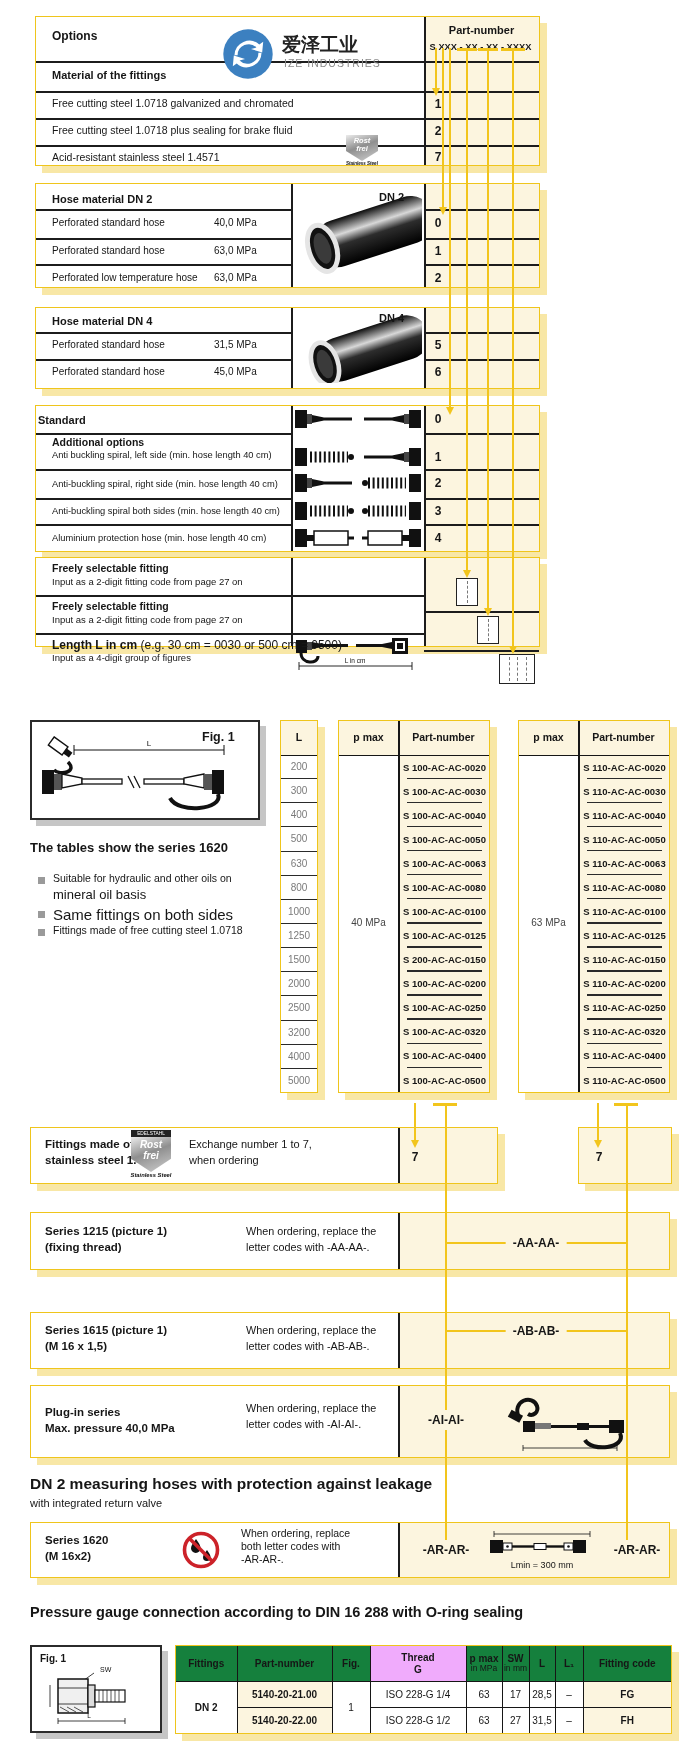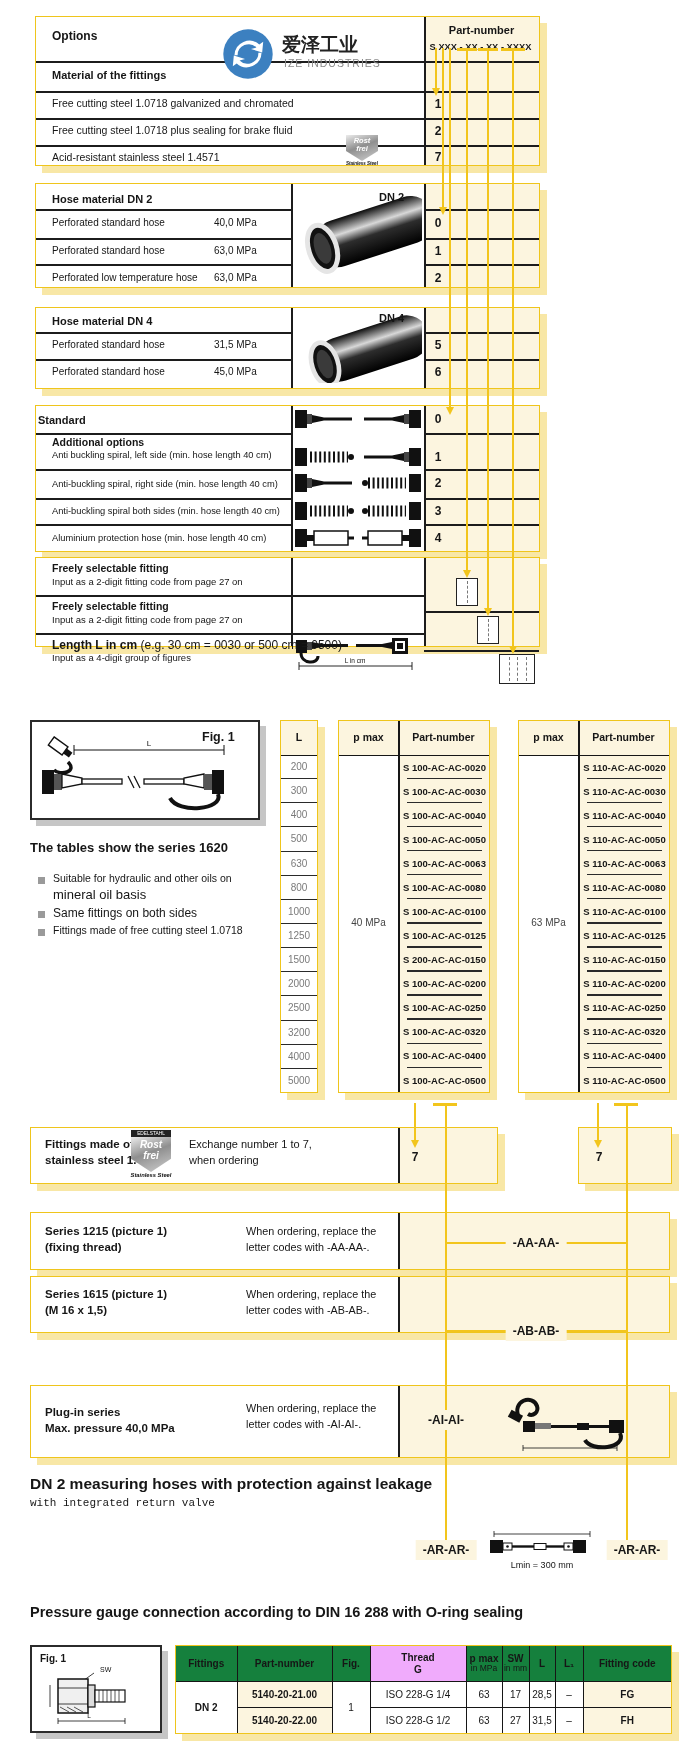--- a/index.html
+++ b/index.html
@@ -326,21 +326,21 @@
       <rect x="174" y="34" width="12" height="24" fill="#111"></rect>
       <path d="M180 58 C186 74 140 78 132 62" fill="none" stroke="#111" stroke-width="4"></path>
     </svg>
   </div>
 
   <div class="t b" style="left:30px;top:841px;font-size:13px;">The tables show the series 1620</div>
   <div class="sq" style="left:38px;top:877px;"></div>
   <div class="t" style="left:53px;top:873px;font-size:10.5px;">Suitable for hydraulic and other oils on</div>
   <div class="t" style="left:53px;top:888px;font-size:13px;text-align:center;">mineral oil basis</div>
   <div class="sq" style="left:38px;top:911px;"></div>
-  <div class="t" style="left:53px;top:907px;font-size:12px;">Same fittings on both sides</div>
+  <div class="t" style="left:53px;top:907px;font-size:15px;">Same fittings on both sides</div>
   <div class="sq" style="left:38px;top:929px;"></div>
   <div class="t" style="left:53px;top:925px;font-size:10.5px;">Fittings made of free cutting steel 1.0718</div>
 
   <div class="mtable" style="left:280px;top:720px;width:38px;height:373px;">
     <div class="mhead">
         <span style="left:0;right:0;">L</span>
       </div>
     <div class="lbody">
         <div class="lrow">200</div>
         <div class="lrow">300</div>
@@ -444,21 +444,21 @@
   <div class="panel" style="left:30px;top:1212px;width:640px;height:58px;">
     <div class="cream" style="left:367px;"></div>
     <div class="vl" style="left:367px;"></div>
     <div class="t b" style="left:14px;top:12px;font-size:11.5px;">Series 1215 (picture 1)</div>
     <div class="t b" style="left:14px;top:28px;font-size:11.5px;">(fixing thread)</div>
     <div class="t" style="left:215px;top:12px;font-size:10.8px;">When ordering, replace the</div>
     <div class="t" style="left:215px;top:28px;font-size:10.8px;">letter codes with -AA-AA-.</div>
   </div>
   <div class="ylabel" style="left:536px;top:1243px;">-AA-AA-</div>
 
-  <div class="panel" style="left:30px;top:1276px;width:640px;height:57px;">
+  <div class="panel" style="left:30px;top:1312px;width:640px;height:57px;">
     <div class="cream" style="left:367px;"></div>
     <div class="vl" style="left:367px;"></div>
     <div class="t b" style="left:14px;top:11px;font-size:11.5px;">Series 1615 (picture 1)</div>
     <div class="t b" style="left:14px;top:27px;font-size:11.5px;">(M 16 x 1,5)</div>
     <div class="t" style="left:215px;top:11px;font-size:10.8px;">When ordering, replace the</div>
     <div class="t" style="left:215px;top:27px;font-size:10.8px;">letter codes with -AB-AB-.</div>
   </div>
   <div class="ylabel" style="left:536px;top:1331px;">-AB-AB-</div>
 
   <div class="panel" style="left:30px;top:1385px;width:640px;height:73px;">
@@ -479,22 +479,37 @@
       <rect x="128" y="28" width="15" height="13" fill="#111"></rect>
       <path d="M139 41 C146 57 110 60 104 48" fill="none" stroke="#111" stroke-width="4"></path>
       <line x1="42" y1="56" x2="136" y2="56" stroke="#111" stroke-width="0.8"></line>
       <line x1="42" y1="53" x2="42" y2="59" stroke="#111" stroke-width="0.8"></line>
       <line x1="136" y1="53" x2="136" y2="59" stroke="#111" stroke-width="0.8"></line>
     </svg>
   </div>
   <div class="ylabel" style="left:446px;top:1420px;">-AI-AI-</div>
 
   <div class="t b" style="left:30px;top:1475px;font-size:15.5px;">DN 2 measuring hoses with protection against leakage</div>
-  <div class="t" style="left:30px;top:1497px;font-size:11px;font-family:Liberation Mono, monospace;">with integrated return valve</div>
-
+  <div class="t" style="left:30px;top:1497px;font-size:11px;">with integrated return valve</div>
+
+  <div class="panel" style="left:30px;top:1522px;width:640px;height:56px;">
+    <div class="cream" style="left:367px;"></div>
+    <div class="vl" style="left:367px;"></div>
+    <div class="t b" style="left:14px;top:11px;font-size:11.5px;">Series 1620</div>
+    <div class="t b" style="left:14px;top:27px;font-size:11.5px;">(M 16x2)</div>
+    <svg style="position:absolute;left:150px;top:7px;z-index:3;" width="40" height="40" viewBox="0 0 40 40">
+      <circle cx="20" cy="20" r="16.5" fill="#fff" stroke="#cc2229" stroke-width="3.6"></circle>
+      <path d="M15 9 c2.8 4 4.6 6.5 4.6 9.2 a4.8 4.8 0 1 1 -9.6 0 c0 -2.7 2.2 -5.2 5 -9.2z" fill="#111"></path>
+      <path d="M26 20 c2.2 3.2 3.6 5.1 3.6 7.2 a3.8 3.8 0 1 1 -7.6 0 c0 -2.1 1.7 -4 4 -7.2z" fill="#111"></path>
+      <line x1="9" y1="9" x2="31" y2="31" stroke="#cc2229" stroke-width="3.6"></line>
+    </svg>
+    <div class="t" style="left:210px;top:5px;font-size:10.5px;">When ordering, replace</div>
+    <div class="t" style="left:210px;top:18px;font-size:10.5px;">both letter codes with</div>
+    <div class="t" style="left:210px;top:31px;font-size:10.5px;">-AR-AR-.</div>
+  </div>
   <div class="ylabel" style="left:446px;top:1550px;">-AR-AR-</div>
   <div class="ylabel" style="left:637px;top:1550px;">-AR-AR-</div>
   <svg style="position:absolute;left:486px;top:1530px;z-index:6;" width="112" height="26" viewBox="0 0 112 26">
     <line x1="8" y1="4" x2="104" y2="4" stroke="#111" stroke-width="0.8"></line>
     <line x1="8" y1="1" x2="8" y2="7" stroke="#111" stroke-width="0.8"></line>
     <line x1="104" y1="1" x2="104" y2="7" stroke="#111" stroke-width="0.8"></line>
     <rect x="4" y="10" width="13" height="13" fill="#111"></rect>
       <rect x="17" y="13" width="9" height="7" fill="#fff" stroke="#111" stroke-width="1"></rect>
       <circle cx="21.5" cy="16.5" r="1.3" fill="#111"></circle>
     <line x1="26" y1="16.5" x2="48" y2="16.5" stroke="#111" stroke-width="2.4"></line>

